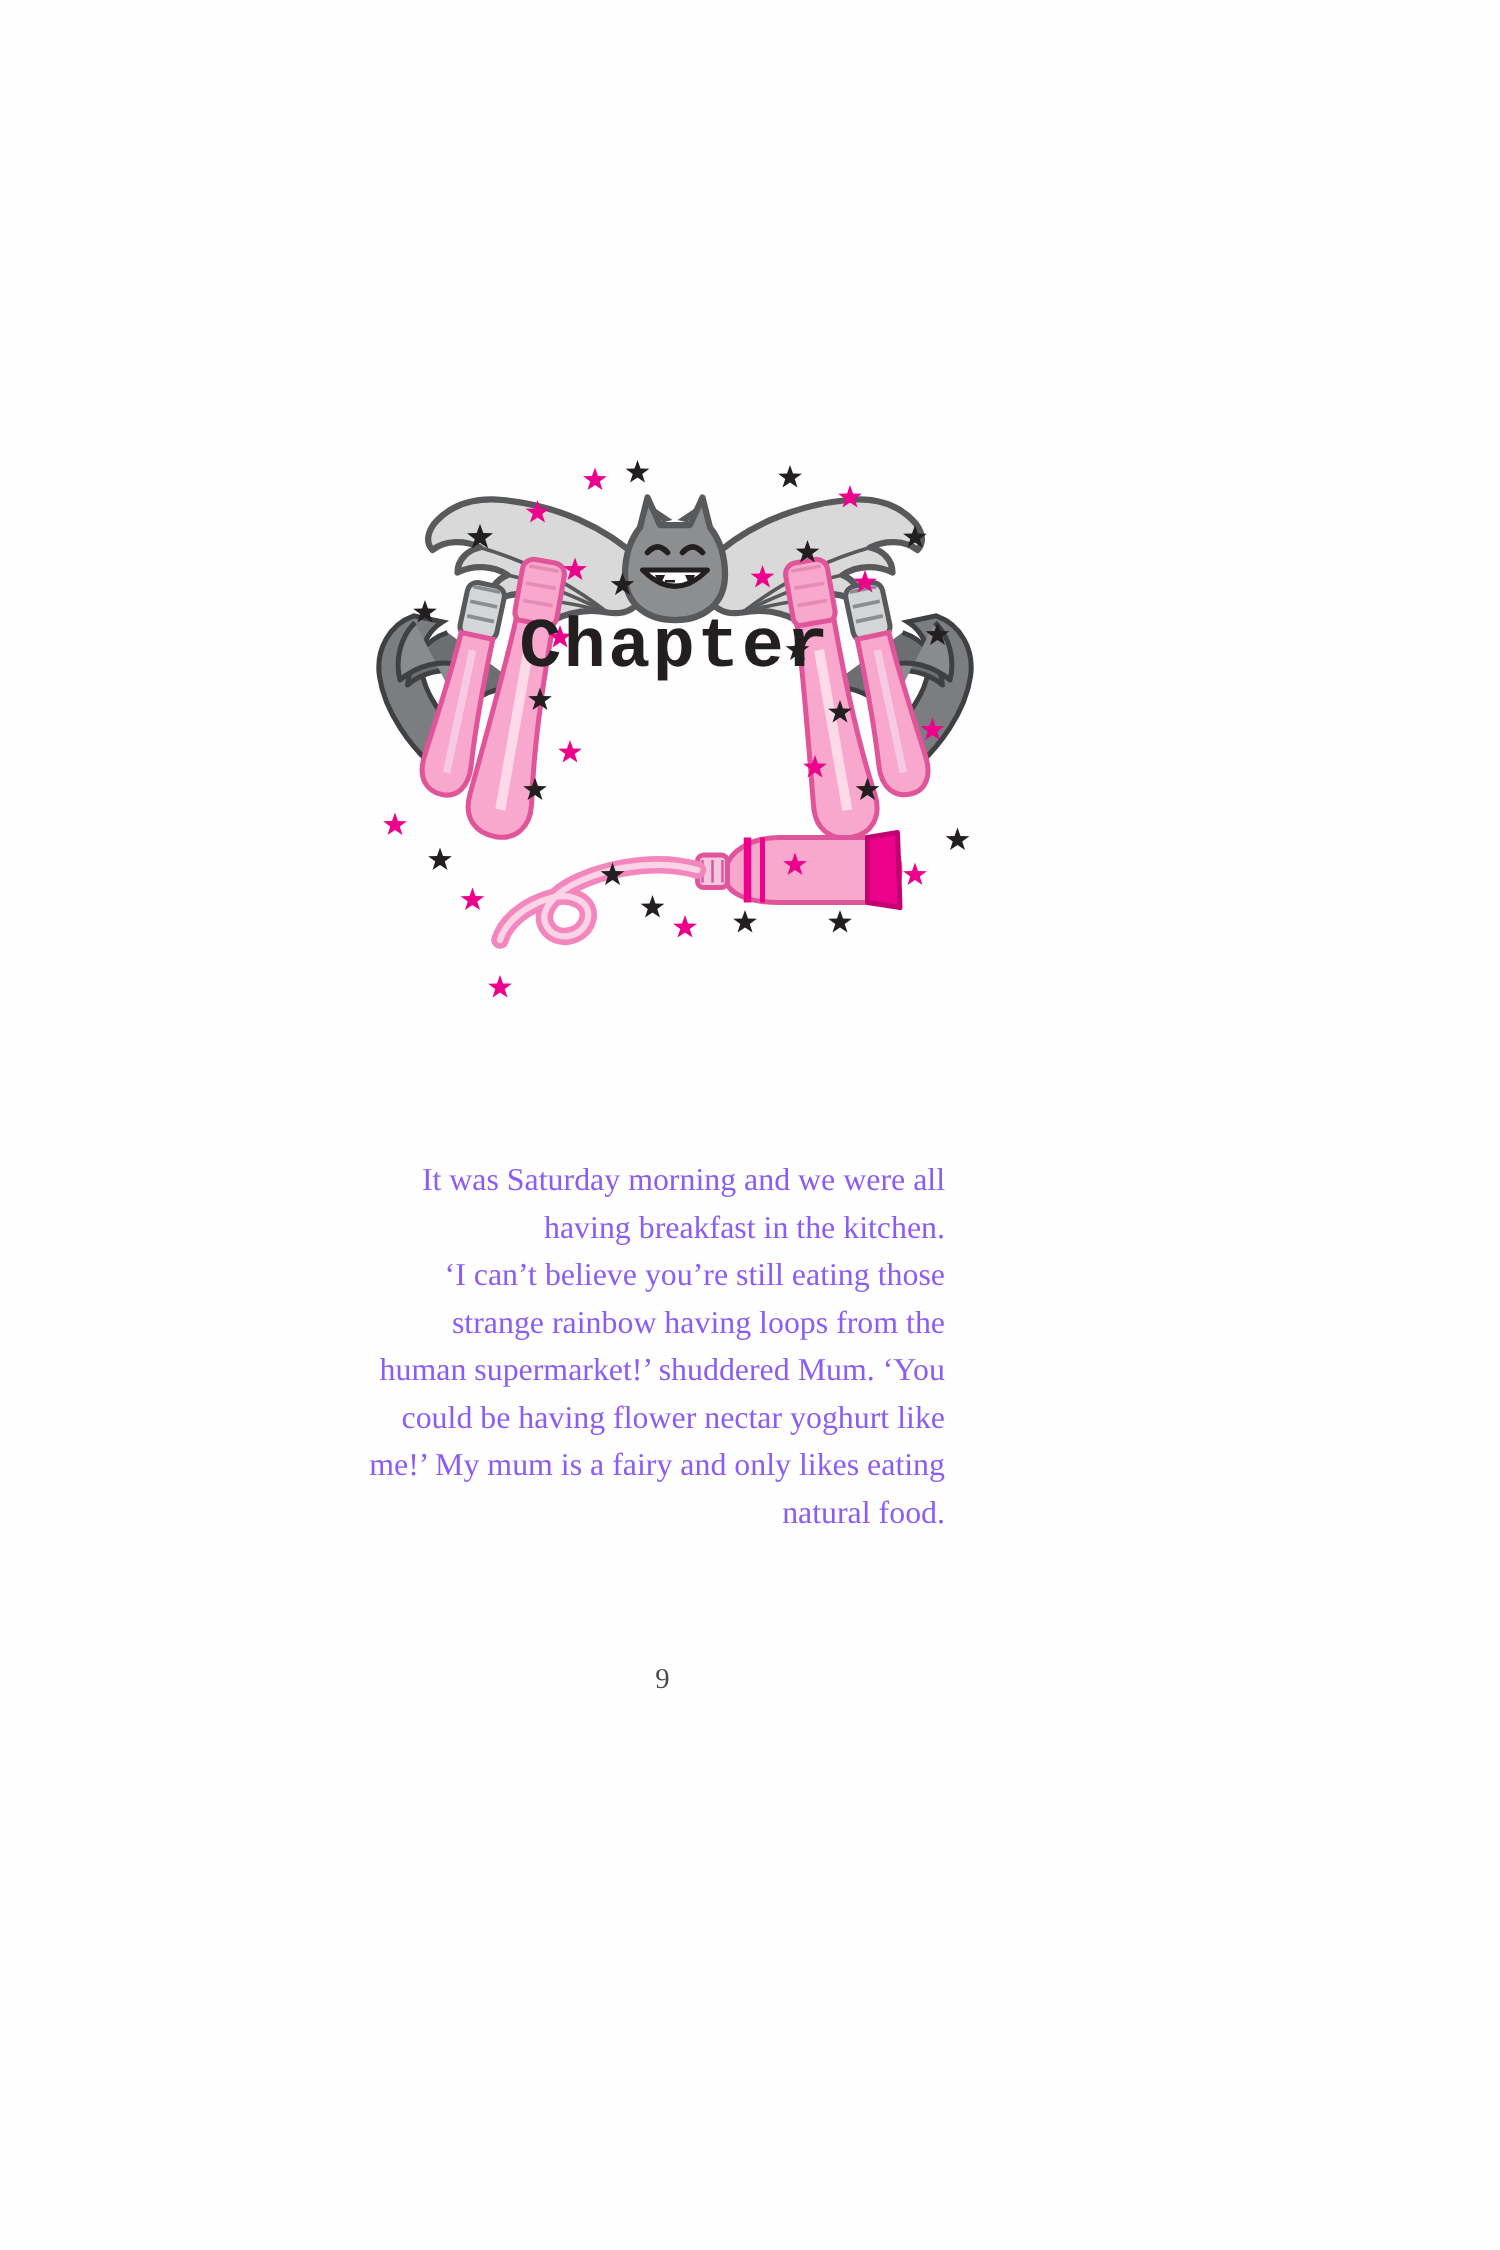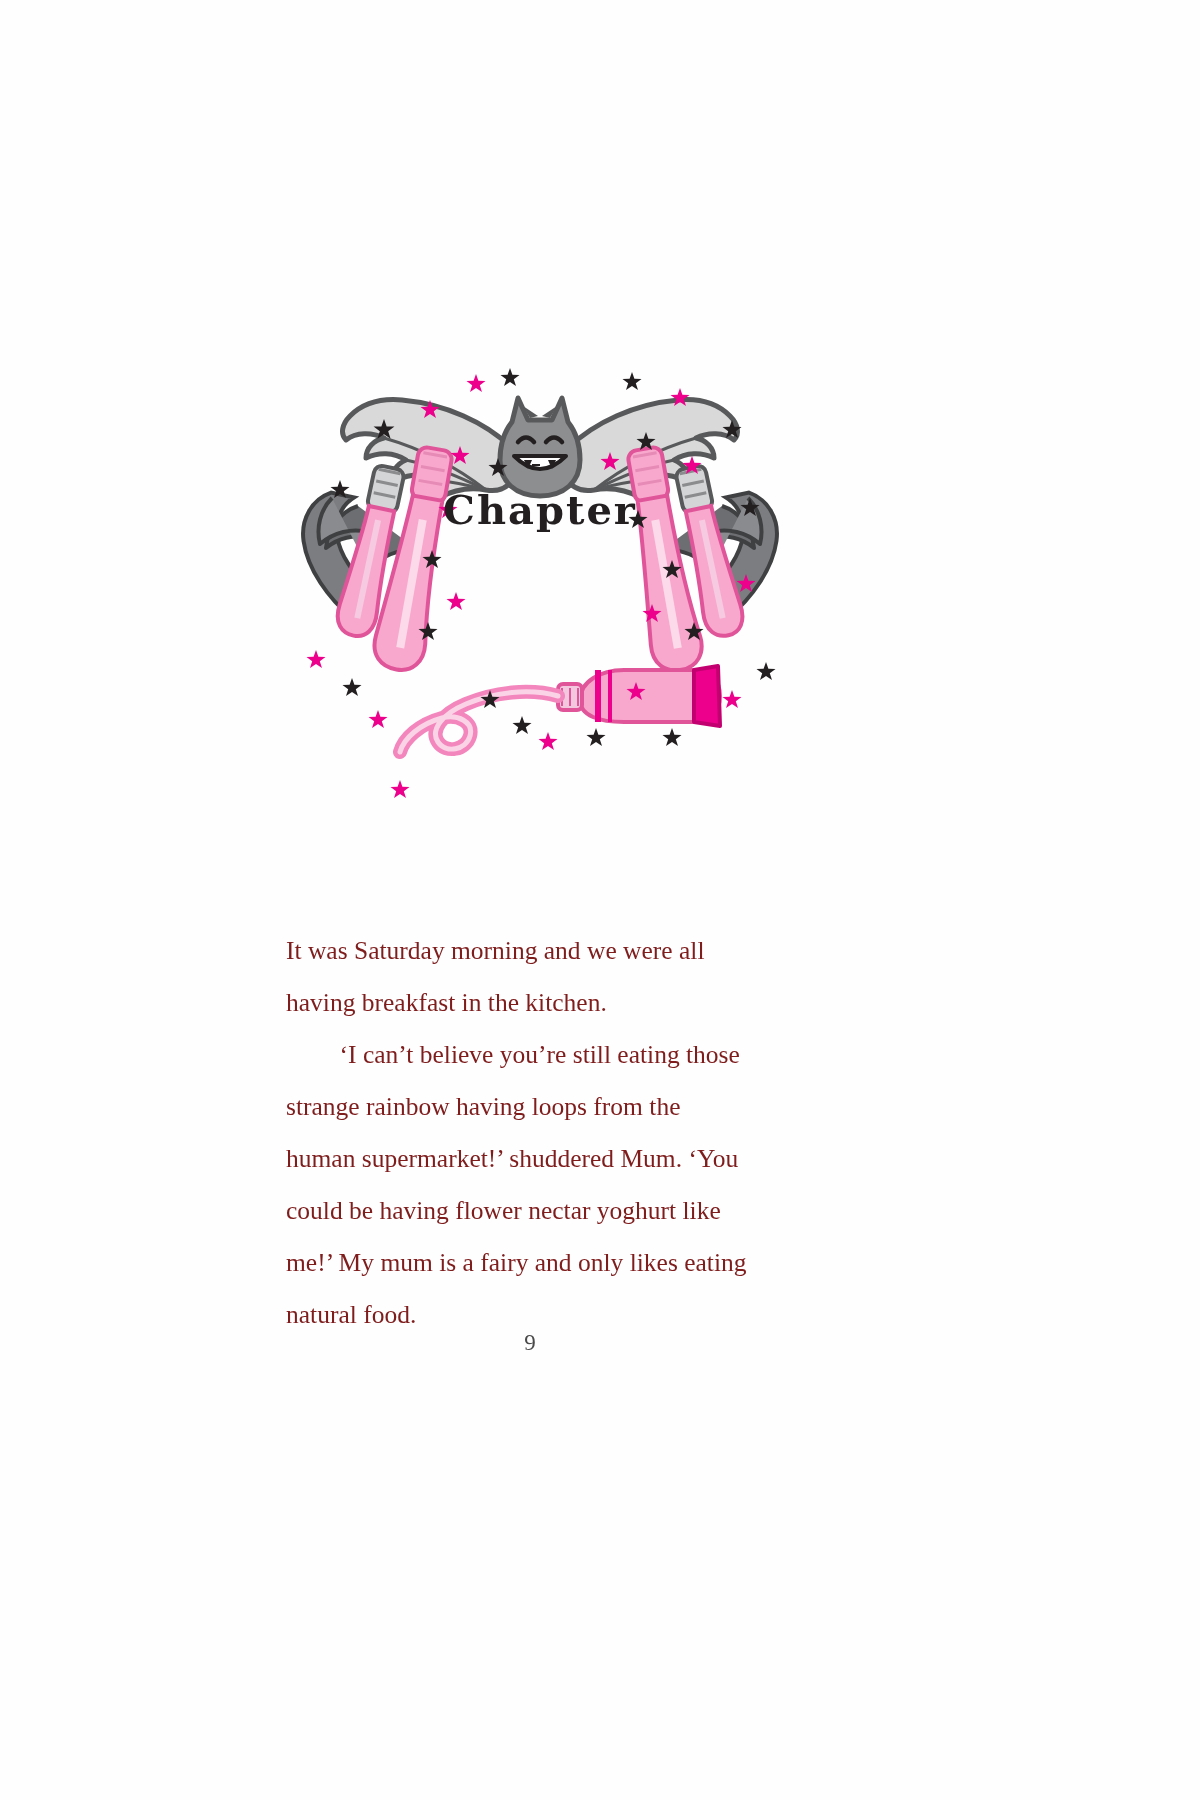--- a/index.html
+++ b/index.html
@@ -42,39 +42,41 @@
     text-align: center;
     pointer-events: none;
   }
   .chapter-word {
     font-family: "DejaVu Serif", serif;
     font-weight: 700;
     color: #231f20;
     letter-spacing: 2px;
   }
   .chapter-word.one-line {
-    font-size: 40px;
+    font-size: 56px;
     line-height: 1.0;
+    font-family: Liberation Mono, monospace;
   }
   .chapter-word.two-line {
     font-size: 58px;
     line-height: 1.25;
     letter-spacing: 6px;
   }
 
   
   .body-text {
     position: absolute;
     left: 286px;
     top: 925px;
     width: 470px;
     font-family: "Liberation Serif", serif;
     font-size: 25.5px;
-    line-height: 52px;
-    color: #7f1d1d;
+    line-height: 38px;
+    color: #8b5cf6;
+    text-align: right;
   }
   .body-text p {
     margin: 0;
     text-indent: 0;
   }
   .body-text p + p {
     text-indent: 2.1em;
   }
 
   

